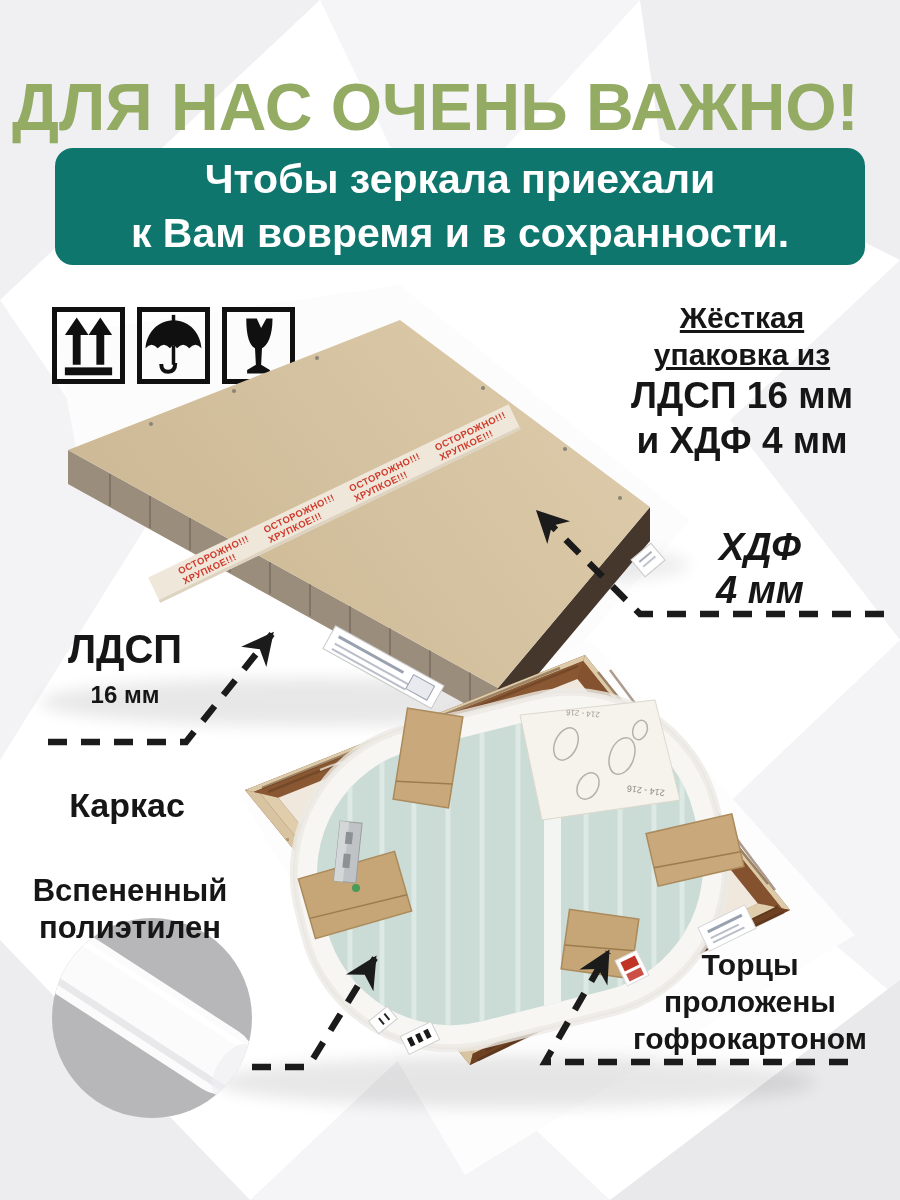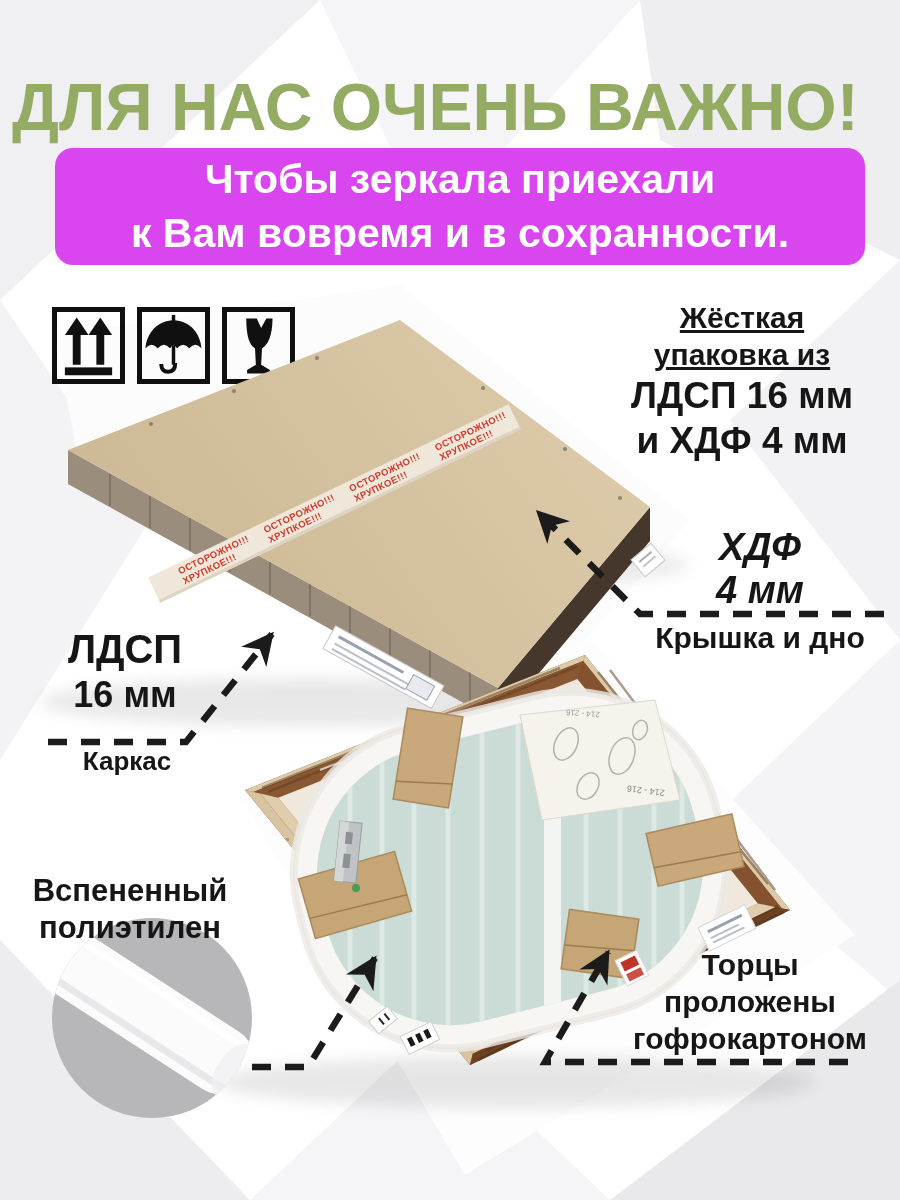--- a/index.html
+++ b/index.html
@@ -2,34 +2,34 @@
 <html><head>
 <meta charset="utf-8">
 <style>
   html,body{margin:0;padding:0;background:#ffffff;}
   .stage{position:relative;width:900px;height:1200px;overflow:hidden;background:#fff;
          font-family:"Liberation Sans",sans-serif;color:#161616;}
   svg{display:block;}
   .abs{position:absolute;}
   .page-title{left:12px;top:74px;width:900px;text-align:left;font-size:66px;font-weight:700;
               letter-spacing:0px;color:#93ab63;white-space:nowrap;line-height:1;}
-  .banner{left:55px;top:148px;width:810px;height:117px;background:#d946ef;border-radius:18px;
+  .banner{left:55px;top:148px;width:810px;height:117px;background:#0f766e;border-radius:18px;
           display:flex;flex-direction:column;justify-content:center;gap:6px;}
   .banner div{color:#ffffff;font-size:41px;font-weight:700;text-align:center;line-height:1.15;}
   .icon-box{width:63px;height:67px;border:5px solid #101010;background:transparent;top:307px;}
   .icon-box svg{width:100%;height:100%;}
   .note{font-weight:700;text-align:center;line-height:1.16;}
   .t-rigid{left:618px;top:299px;width:248px;}
   .t-rigid .s1{font-size:30px;line-height:37px;text-decoration:underline;}
   .t-rigid .s2{font-size:37px;line-height:45px;}
   .t-hdf{left:640px;top:526px;width:240px;font-size:38px;line-height:43px;font-style:italic;}
   .t-hdf-cap{left:632px;top:621px;width:256px;font-size:30px;}
   .t-ldsp{left:33px;top:626px;width:184px;font-size:40px;line-height:46px;}
-  .t-ldsp .sz{font-size:36px;}
-  .t-ldsp-cap{left:33px;top:746px;width:188px;font-size:26px;}
+  .t-ldsp .sz{font-size:24px;}
+  .t-ldsp-cap{left:33px;top:786px;width:188px;font-size:34px;}
   .t-foam{left:28px;top:840px;width:204px;font-size:31px;line-height:37px;margin-top:32px;}
   .t-edges{left:612px;top:946px;width:276px;font-size:30px;line-height:37px;}
 </style>
 </head>
 <body>
 
 <div class="stage">
 
   <svg class="abs" width="900" height="1200" viewBox="0 0 900 1200">
     <polygon points="0,0 320,0 0,300" fill="#f0f0f2"></polygon>
@@ -325,21 +325,20 @@
     <div class="s1">Жёсткая</div>
     <div class="s1">упаковка из</div>
     <div class="s2">ЛДСП 16 мм</div>
     <div class="s2">и ХДФ 4 мм</div>
   </div>
 
   <div class="abs note t-hdf">
     <div>ХДФ</div>
     <div>4 мм</div>
   </div>
-  <div class="abs note t-hdf-cap">Крышка и дно</div>
 
   <div class="abs note t-ldsp">
     <div>ЛДСП</div>
     <div class="sz">16 мм</div>
   </div>
   <div class="abs note t-ldsp-cap">Каркас</div>
 
   <div class="abs note t-foam">
     <div>Вспененный</div>
     <div>полиэтилен</div>

